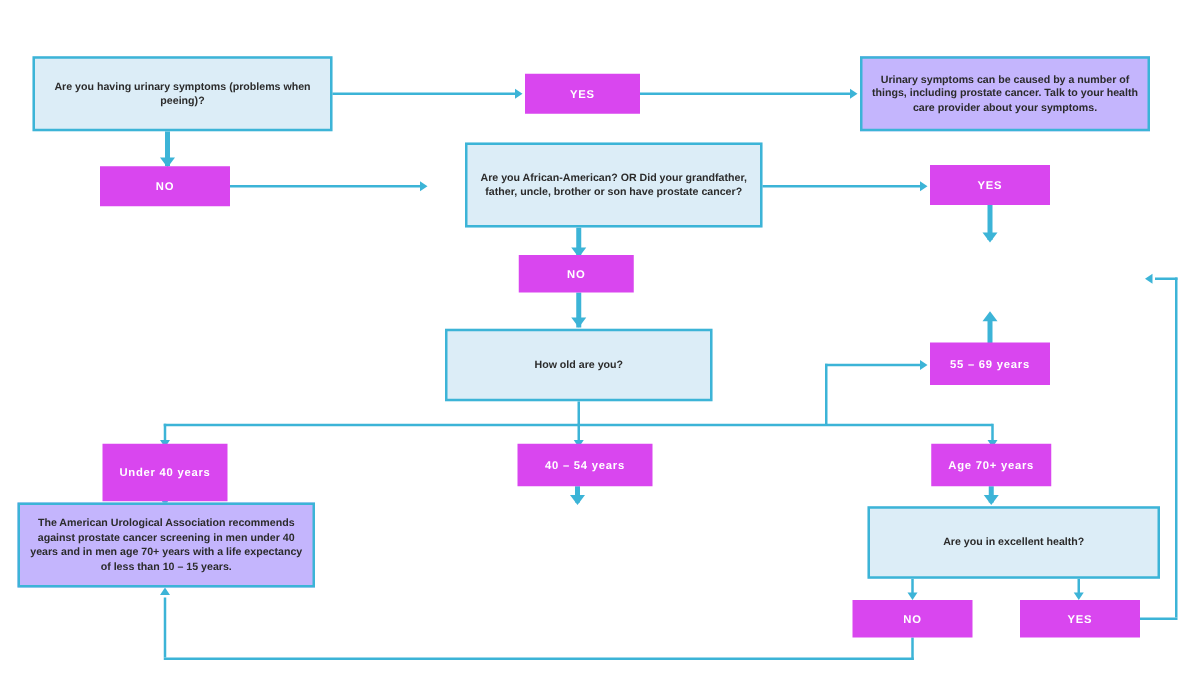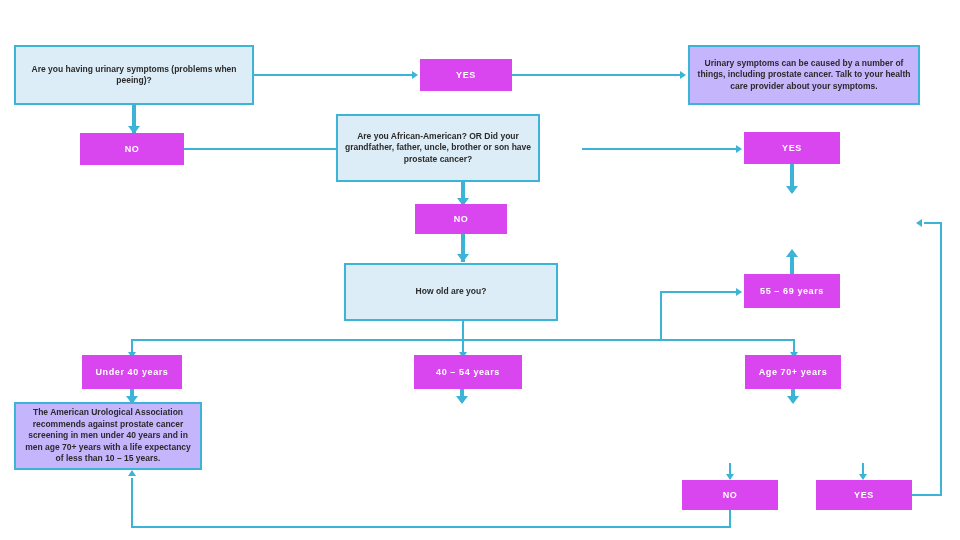--- a/index.html
+++ b/index.html
@@ -37,20 +37,21 @@
   .node .txt{display:block;width:100%;padding:0 5px;}
 
   
   .q{
     background:#dcedf7;
     border:2px solid #3cb4d7;
     color:#2b2b2b;
     font-size:8.5px;
     font-weight:bold;
     line-height:11.5px;
+    margin-left:12px;
   }
   .w{
     background:#c4b5fd;
     border:2px solid #3cb4d7;
     color:#2b2b2b;
     font-size:8.5px;
     font-weight:bold;
     line-height:11.5px;
   }
   
@@ -102,21 +103,21 @@
   <div class="ln h" style="left:512px;top:74px;width:168px;"></div>
   <div class="arw arw-r" style="left:680px;top:71px;"></div>
 
   <div class="ln v thick" style="left:132px;top:105px;height:28px;"></div>
   <div class="arw arw-d big" style="left:128px;top:126px;"></div>
 
   <div class="node chip" style="left:80px;top:133px;width:104px;height:32px;">
     <span class="txt">NO</span>
   </div>
 
-  <div class="node q" style="left:336px;top:114px;width:204px;height:68px;">
+  <div class="node q" style="left:360px;top:114px;width:238px;height:68px;">
     <span class="txt">Are you African-American? OR Did your grandfather, father, uncle, brother or son have prostate cancer?</span>
   </div>
 
   <div class="node chip" style="left:744px;top:132px;width:96px;height:32px;">
     <span class="txt">YES</span>
   </div>
 
   <div class="ln h" style="left:184px;top:148px;width:152px;"></div>
   <div class="arw arw-r" style="left:336px;top:145px;"></div>
 
@@ -157,46 +158,49 @@
   <div class="ln v" style="left:462px;top:339px;height:16px;"></div>
   <div class="arw arw-d" style="left:459px;top:352px;"></div>
 
   <div class="ln v" style="left:793px;top:339px;height:16px;"></div>
   <div class="arw arw-d" style="left:790px;top:352px;"></div>
 
   <div class="ln v" style="left:660px;top:291px;height:49px;"></div>
   <div class="ln h" style="left:660px;top:291px;width:76px;"></div>
   <div class="arw arw-r" style="left:736px;top:288px;"></div>
 
-  <div class="node chip" style="left:82px;top:355px;width:100px;height:34px;">
+  <div class="node chip" style="left:82px;top:355px;width:100px;height:46px;">
     <span class="txt">Under 40 years</span>
   </div>
 
   <div class="node chip" style="left:414px;top:355px;width:108px;height:34px;">
     <span class="txt">40 – 54 years</span>
   </div>
 
   <div class="node chip" style="left:745px;top:355px;width:96px;height:34px;">
     <span class="txt">Age 70+ years</span>
   </div>
 
   <div class="ln v thick" style="left:130px;top:389px;height:13px;"></div>
   <div class="arw arw-d big" style="left:126px;top:396px;"></div>
 
   <div class="ln v thick" style="left:460px;top:389px;height:13px;"></div>
   <div class="arw arw-d big" style="left:456px;top:396px;"></div>
 
   <div class="ln v thick" style="left:791px;top:389px;height:13px;"></div>
   <div class="arw arw-d big" style="left:787px;top:396px;"></div>
 
-  <div class="node w" style="left:14px;top:402px;width:188px;height:68px;">
+  <div class="node w" style="left:14px;top:402px;width:238px;height:68px;">
     <span class="txt">The American Urological Association recommends against prostate cancer screening in men under 40 years and in men age 70+ years with a life expectancy of less than 10 – 15 years.</span>
   </div>
 
 
+  <div class="node q" style="left:682px;top:405px;width:234px;height:58px;">
+    <span class="txt">Are you in excellent health?</span>
+  </div>
 
   <div class="ln v" style="left:729px;top:463px;height:14px;"></div>
   <div class="arw arw-d" style="left:726px;top:474px;"></div>
 
   <div class="ln v" style="left:862px;top:463px;height:14px;"></div>
   <div class="arw arw-d" style="left:859px;top:474px;"></div>
 
   <div class="node chip" style="left:682px;top:480px;width:96px;height:30px;">
     <span class="txt">NO</span>
   </div>

